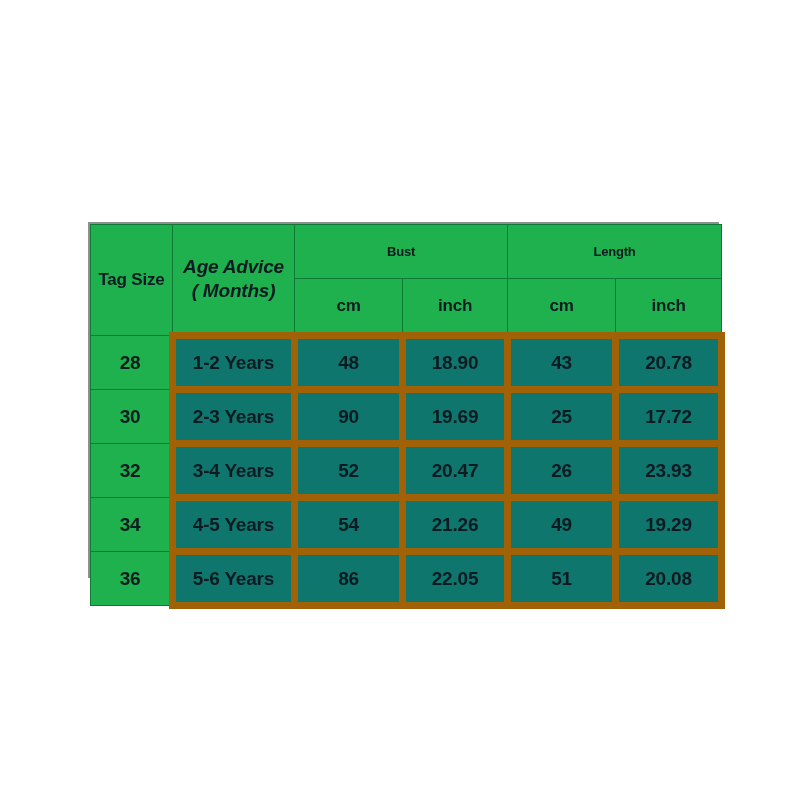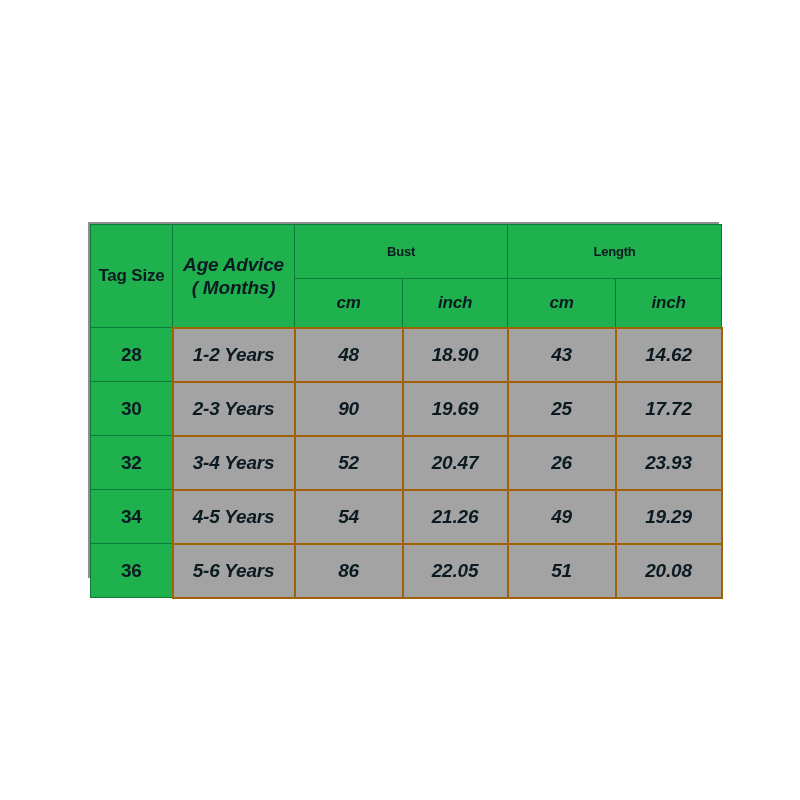--- a/index.html
+++ b/index.html
@@ -48,24 +48,23 @@
   }
 
   
   .g {
     background: #1fb14d;
     border: 1px solid #0d7a35;
     color: #0a2012;
   }
   
   .b {
-    background: #a3a3a3;
-    border: 2px solid #a16207;
+    background: #0f766e;
+    border: 7px solid #a16207;
     color: #0a1c2b;
-    font-style: italic;
   }
 
   
   .hdr-main {
     font-size: 13px;
   }
   .hdr-sub {
     font-size: 17px;
   }
   .hdr-tag {
@@ -91,21 +90,21 @@
 
   
   col.c-tag   { width: 82px;  }
   col.c-age   { width: 122px; }
   col.c-bcm   { width: 108px; }
   col.c-binch { width: 105px; }
   col.c-lcm   { width: 108px; }
   col.c-linch { width: 106px; }
 
   tr.hdr-row-1 { height: 54px; }
-  tr.hdr-row-2 { height: 49px; font-style: italic; }
+  tr.hdr-row-2 { height: 57px; }
   tr.data-row  { height: 54px; }
 </style>
 </head>
 <body>
 
 <div id="size-chart">
   <table class="chart">
     <colgroup>
       <col class="c-tag">
       <col class="c-age">
@@ -131,21 +130,21 @@
         <th class="g hdr-sub">inch</th>
       </tr>
     </thead>
     <tbody>
       <tr class="data-row">
         <td class="g cell-tag">28</td>
         <td class="b cell-val">1-2 Years</td>
         <td class="b cell-val">48</td>
         <td class="b cell-val">18.90</td>
         <td class="b cell-val">43</td>
-        <td class="b cell-val">14.62</td>
+        <td class="b cell-val">20.78</td>
       </tr>
       <tr class="data-row">
         <td class="g cell-tag">30</td>
         <td class="b cell-val">2-3 Years</td>
         <td class="b cell-val">90</td>
         <td class="b cell-val">19.69</td>
         <td class="b cell-val">25</td>
         <td class="b cell-val">17.72</td>
       </tr>
       <tr class="data-row">

